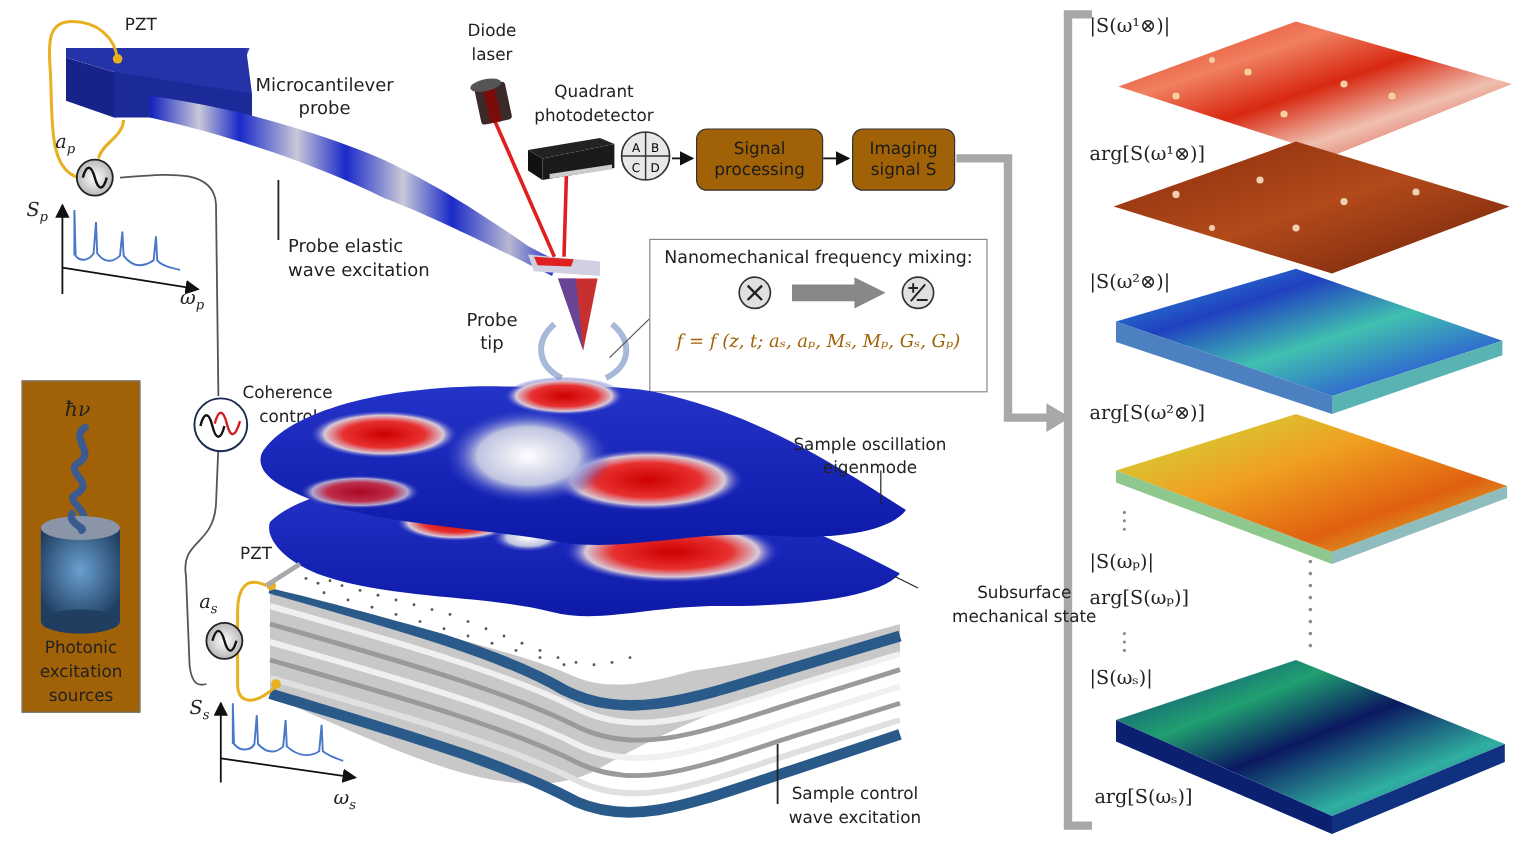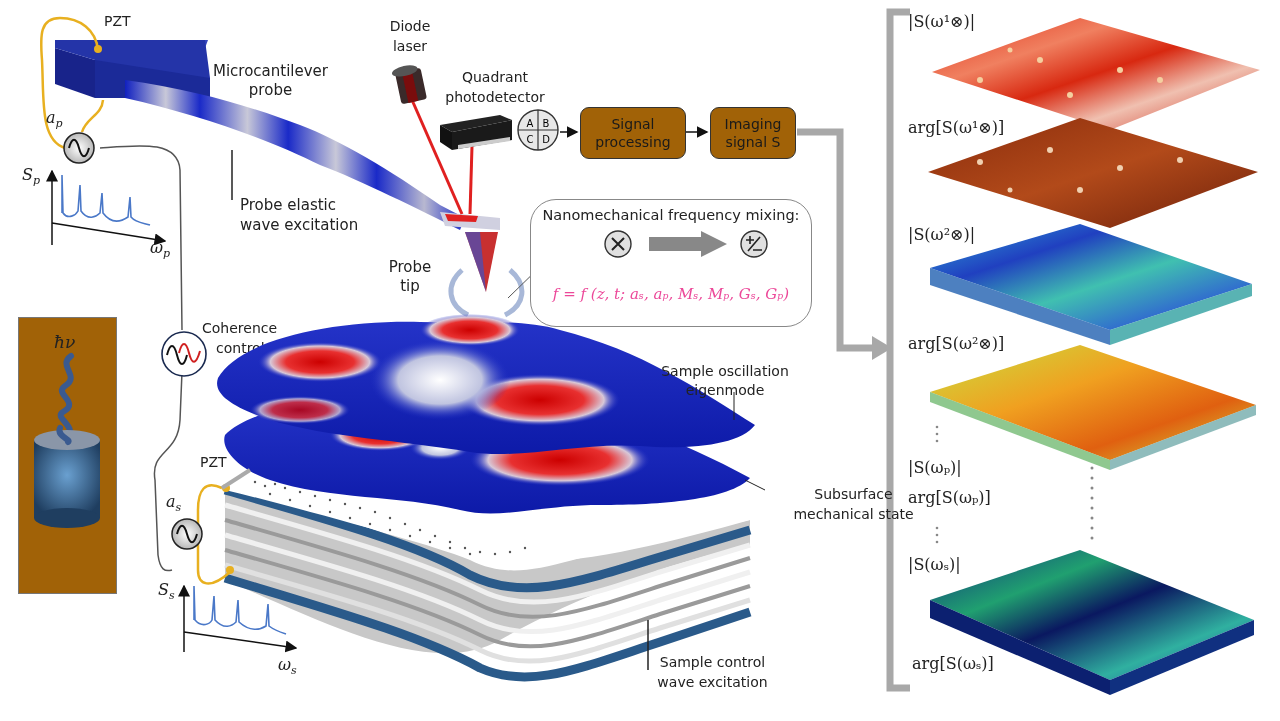--- a/index.html
+++ b/index.html
@@ -4,21 +4,21 @@
   <style>
     html,body{margin:0;padding:0;background:#ffffff;}
     body{width:1280px;height:721px;position:relative;overflow:hidden;font-family:"DejaVu Sans",sans-serif;color:#1a1a1a;}
     .lbl{position:absolute;font-size:15px;line-height:19px;color:#222;white-space:nowrap;}
     .lbl.c{text-align:center;}
     .math{position:absolute;font-family:"DejaVu Serif",serif;font-style:italic;font-size:16px;color:#222;white-space:nowrap;}
     .sig{font-family:"DejaVu Serif",serif;font-size:16px;position:absolute;white-space:nowrap;color:#222;}
     .box{position:absolute;border:1.5px solid #333;border-radius:9px;background:#a16207;font-size:14px;line-height:18px;text-align:center;display:flex;align-items:center;justify-content:center;}
     .mixbox{position:absolute;border:1px solid #888;background:#fff;}
     .mixbox .t{font-size:14.5px;line-height:19px;text-align:center;color:#222;}
-    .mixbox .f{font-family:"DejaVu Serif",serif;font-style:italic;font-size:15px;text-align:center;margin-top:22px;color:#ec4899;}
+    .mixbox .f{font-family:"DejaVu Serif",serif;font-style:italic;font-size:15px;text-align:center;margin-top:12px;color:#a16207;}
     .photon{position:absolute;border:1px solid #777;background:#a16207;}
     svg{position:absolute;overflow:visible;}
   </style>
 </head>
 <body>
 
 <svg width="0" height="0" style="position:absolute">
   <defs>
     <linearGradient id="cantGrad" x1="0" y1="0" x2="1" y2="0">
       <stop offset="0" stop-color="#1020c0"></stop>
@@ -205,21 +205,21 @@
 <div class="box" style="left:710px;top:107px;width:84px;height:50px;">
   <div>
       <div>Imaging</div>
       <div>signal S</div>
     </div>
 </div>
 
 <svg width="1280" height="721" style="left:0;top:0;">
   <line x1="508" y1="298" x2="545" y2="262" stroke="#555" stroke-width="1"></line>
 </svg>
-<div class="mixbox" style="left:530px;top:199px;width:280px;height:126px;border-radius:26px;">
+<div class="mixbox" style="left:541px;top:199px;width:280px;height:126px;">
   <div class="t" style="margin-top:6px;">Nanomechanical frequency mixing:</div>
   <div style="position:relative;height:38px;">
     <svg width="30" height="30" style="left:72px;top:4px;">
       <circle cx="15" cy="15" r="13" fill="#e0e0e0" stroke="#333" stroke-width="1.4"></circle>
       <path d="M9,9 L21,21 M21,9 L9,21" stroke="#222" stroke-width="2"></path>
     </svg>
     <svg width="80" height="26" style="left:118px;top:6px;">
       <polygon points="0,6 52,6 52,0 78,13 52,26 52,20 0,20" fill="#888"></polygon>
     </svg>
     <svg width="30" height="30" style="left:208px;top:4px;">
@@ -244,20 +244,25 @@
   <div class="math" style="left:35px;top:14px;font-size:17px;">ħν</div>
   <svg width="40" height="90" style="left:28px;top:38px;">
     <path d="M24,0 C10,10 34,20 18,30 C6,38 34,46 16,56 C6,62 32,70 20,84" fill="none" stroke="#3a5a90" stroke-width="6" stroke-linecap="round"></path>
   </svg>
   <svg width="70" height="100" style="left:13px;top:110px;">
     <rect x="2" y="12" width="66" height="78" fill="url(#cylGrad)"></rect>
     <ellipse cx="35" cy="90" rx="33" ry="10" fill="#1f3e60"></ellipse>
     <ellipse cx="35" cy="12" rx="33" ry="10" fill="#8a96a8"></ellipse>
     <path d="M28,0 C24,8 40,12 36,14" fill="none" stroke="#3a5a90" stroke-width="6" stroke-linecap="round"></path>
   </svg>
+  <div class="lbl c" style="left:0;top:212px;width:97px;line-height:20px;font-size:14px;">
+    <div>Photonic</div>
+    <div>excitation</div>
+    <div>sources</div>
+  </div>
 </div>
 
 <svg width="1280" height="721" style="left:0;top:0;">
 
   <g>
     <path d="M225,490 C330,520 420,540 470,560 C520,585 560,560 650,540 L750,520 L750,545 C660,565 570,600 500,640 C430,680 320,620 225,580 Z" fill="#c8c8c8"></path>
     <path d="M225,490 C330,520 420,545 470,575 C520,600 570,585 650,560 L750,530" fill="none" stroke="#2a5a8a" stroke-width="9"></path>
     <path d="M225,505 C330,535 420,560 480,590 C530,615 580,598 660,572 L750,545" fill="none" stroke="#f0f0f0" stroke-width="5"></path>
     <path d="M225,520 C330,550 420,575 480,605 C530,630 580,612 660,586 L750,558" fill="none" stroke="#9a9a9a" stroke-width="4"></path>
     <path d="M225,535 C330,565 420,590 480,620 C530,645 580,626 660,600 L750,572" fill="none" stroke="#f0f0f0" stroke-width="5"></path>

